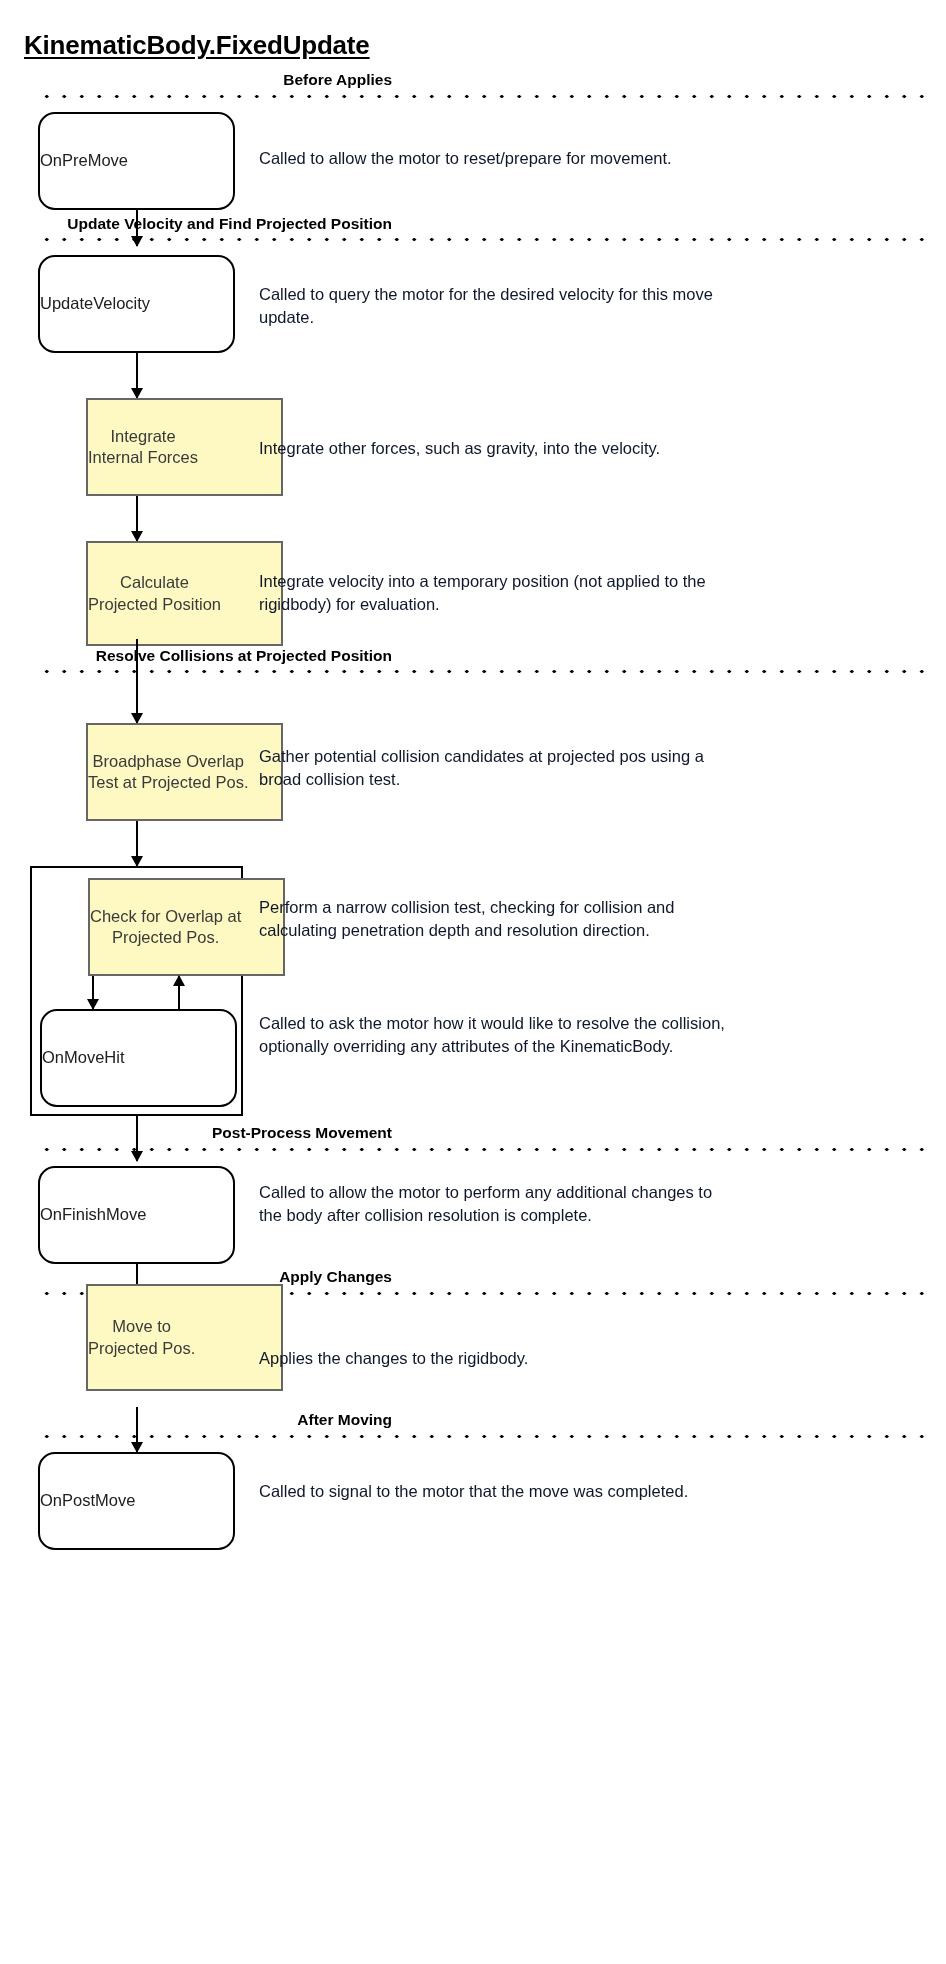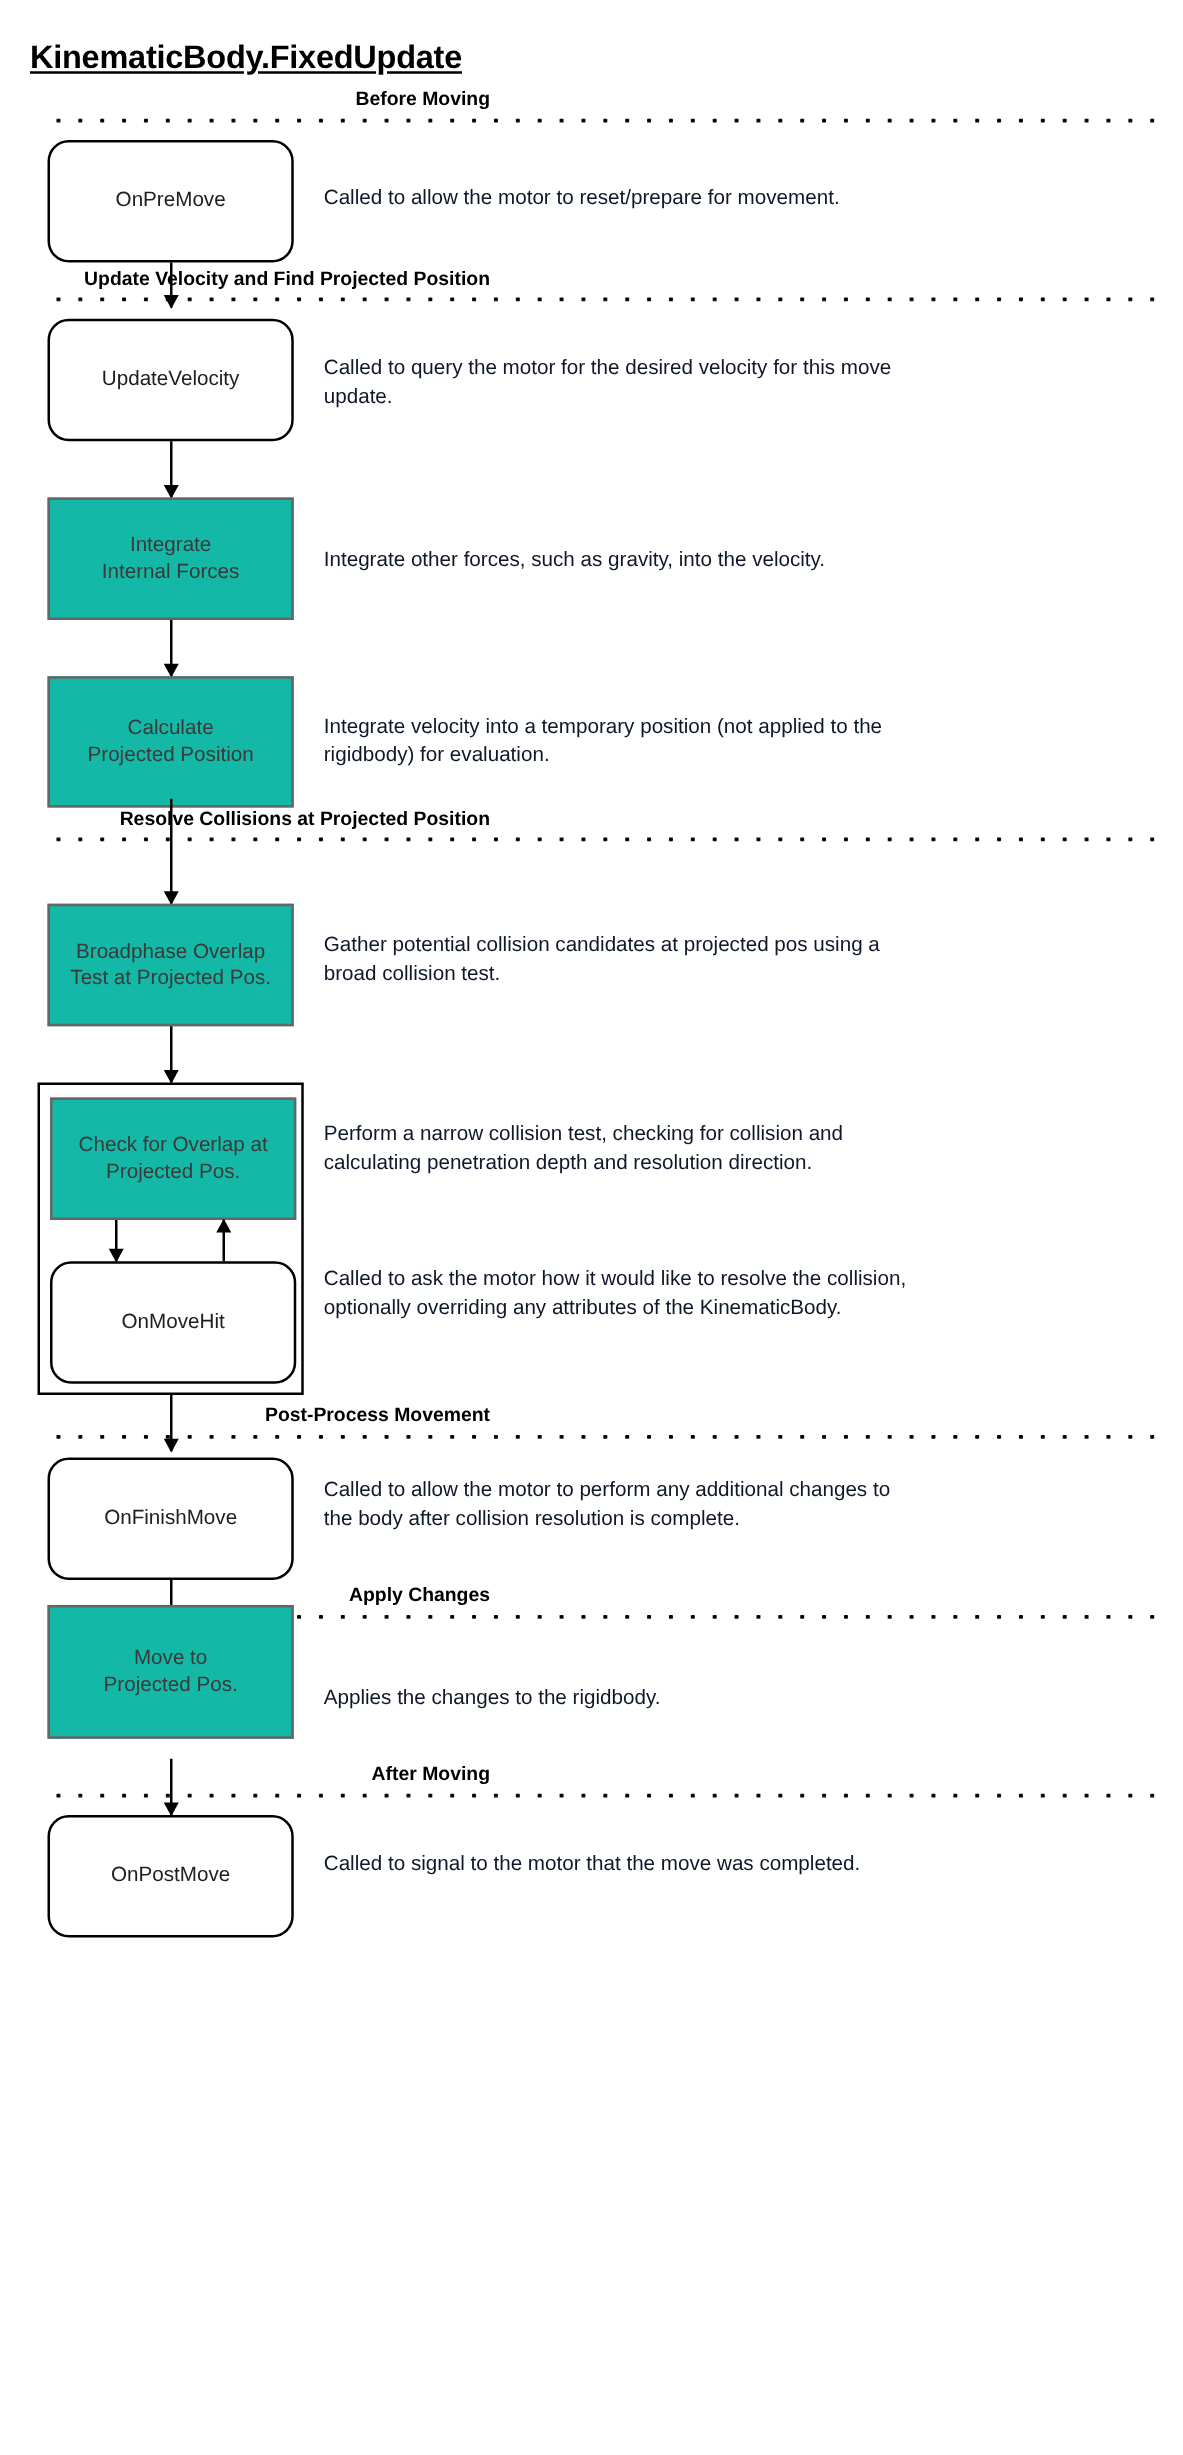--- a/index.html
+++ b/index.html
@@ -55,38 +55,38 @@
     background-position: 0 center;
   }
 
   
   .node {
     position: absolute;
     left: 38px;
     width: 197px;
     display: flex;
     align-items: center;
-    justify-content: center;
     text-align: center;
     font-size: 16.5px;
     line-height: 1.28;
     color: #2b2b2b;
     white-space: pre-line;
   }
   .node.callback {
     background: #ffffff;
     border: 2.2px solid #000000;
     border-radius: 17px;
     color: #202020;
   }
   .node.internal {
-    background: #14b8a6;
+    background: #fef9c3;
     border: 2.2px solid #666666;
     border-radius: 0;
     color: #3a3a3a;
+    margin-left: 48px;
   }
 
   
   .loop-group {
     position: absolute;
     left: 30px;
     width: 213px;
     border: 2.2px solid #000000;
     background: transparent;
   }
@@ -123,21 +123,21 @@
     font-size: 16.5px;
     line-height: 1.38;
     color: #0f172a;
   }
 </style>
 </head>
 <body>
 
 <h1 class="page-title">KinematicBody.FixedUpdate</h1>
 
-<div class="section-label" style="top:71px">Before Moving</div>
+<div class="section-label" style="top:71px">Before Applies</div>
 <div class="divider" style="top:95px"></div>
 
 <div class="node callback" style="top:112px; height:98px">
   <span>OnPreMove</span>
 </div>
 <div class="desc" style="top:147px">Called to allow the motor to reset/prepare for movement.</div>
 <div class="conn" style="top:210px; height:36px">
   <span class="head"></span>
 </div>
 

